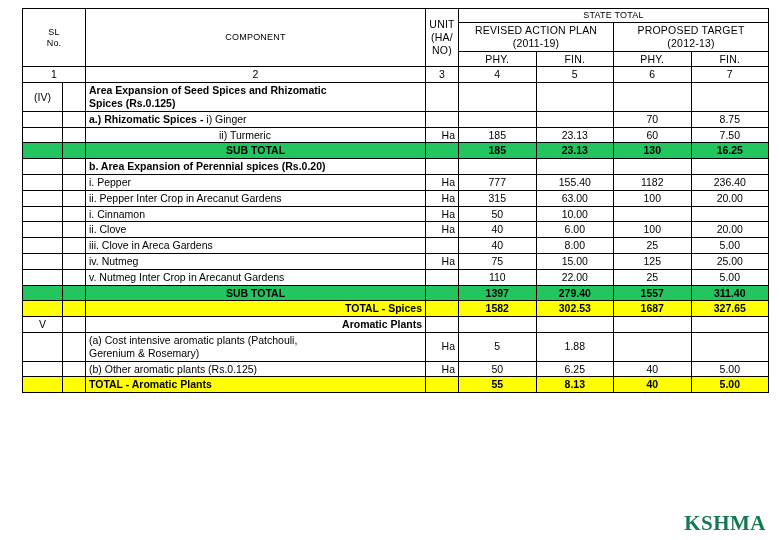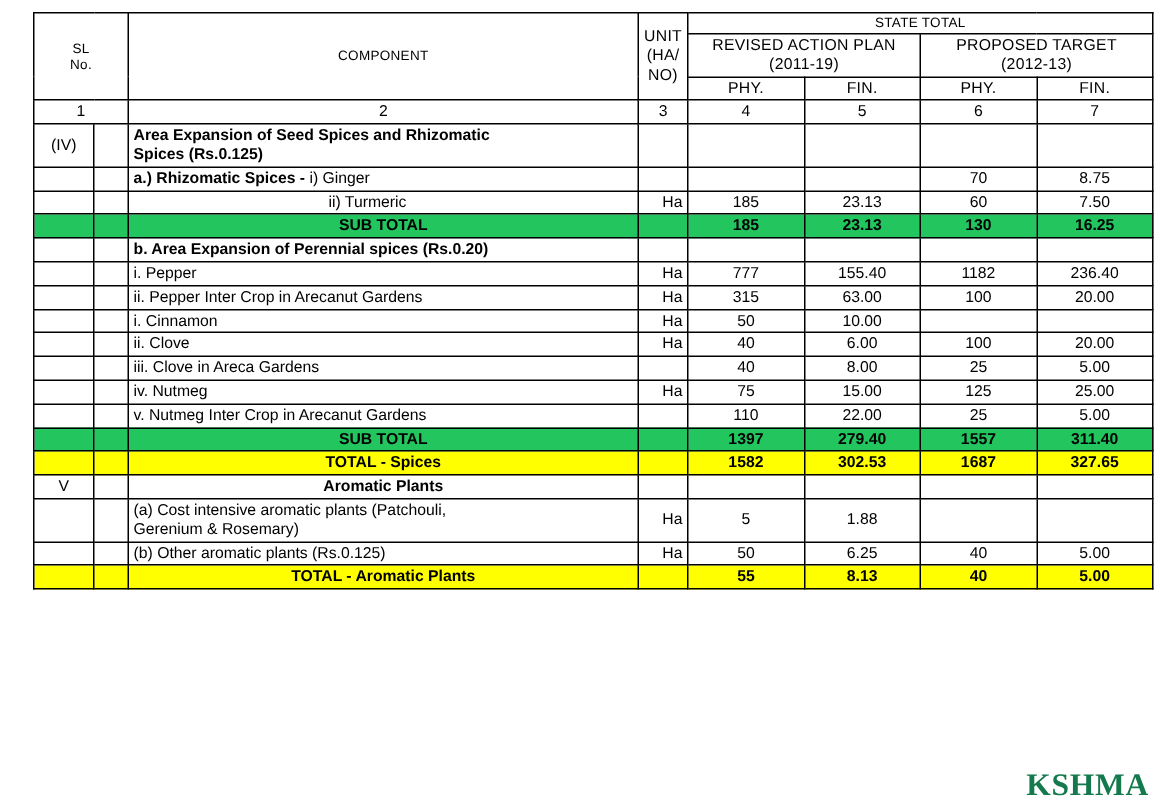--- a/index.html
+++ b/index.html
@@ -273,31 +273,31 @@
           <td class="comp b" style="text-align: center;">SUB TOTAL</td>
           <td class="unit"></td>
           <td class="num">1397</td>
           <td class="num">279.40</td>
           <td class="num">1557</td>
           <td class="num">311.40</td>
         </tr>
         <tr class="total">
           <td class="sl"></td>
           <td class="nar"></td>
-          <td class="comp b" style="text-align: center;">TOTAL - Spices</td>
+          <td class="comp b" style="text-align: right;">TOTAL - Spices</td>
           <td class="unit"></td>
           <td class="num">1582</td>
           <td class="num">302.53</td>
           <td class="num">1687</td>
           <td class="num">327.65</td>
         </tr>
         <tr class="plain">
           <td class="sl">V</td>
           <td class="nar"></td>
-          <td class="comp b" style="text-align: center;">Aromatic Plants</td>
+          <td class="comp b" style="text-align: right;">Aromatic Plants</td>
           <td class="unit"></td>
           <td class="num"></td>
           <td class="num"></td>
           <td class="num"></td>
           <td class="num"></td>
         </tr>
         <tr class="plain">
           <td class="sl"></td>
           <td class="nar"></td>
           <td class="comp two-line">
@@ -316,21 +316,21 @@
           <td class="comp">(b) Other aromatic plants  (Rs.0.125)</td>
           <td class="unit">Ha</td>
           <td class="num">50</td>
           <td class="num">6.25</td>
           <td class="num">40</td>
           <td class="num">5.00</td>
         </tr>
         <tr class="total">
           <td class="sl"></td>
           <td class="nar"></td>
-          <td class="comp b" style="text-align: center;">TOTAL - Aromatic Plants</td>
+          <td class="comp b" style="text-align: left;">TOTAL - Aromatic Plants</td>
           <td class="unit"></td>
           <td class="num">55</td>
           <td class="num">8.13</td>
           <td class="num">40</td>
           <td class="num">5.00</td>
         </tr>
       </tbody>
   </table>
 
   <div id="brand">KSHMA</div>

